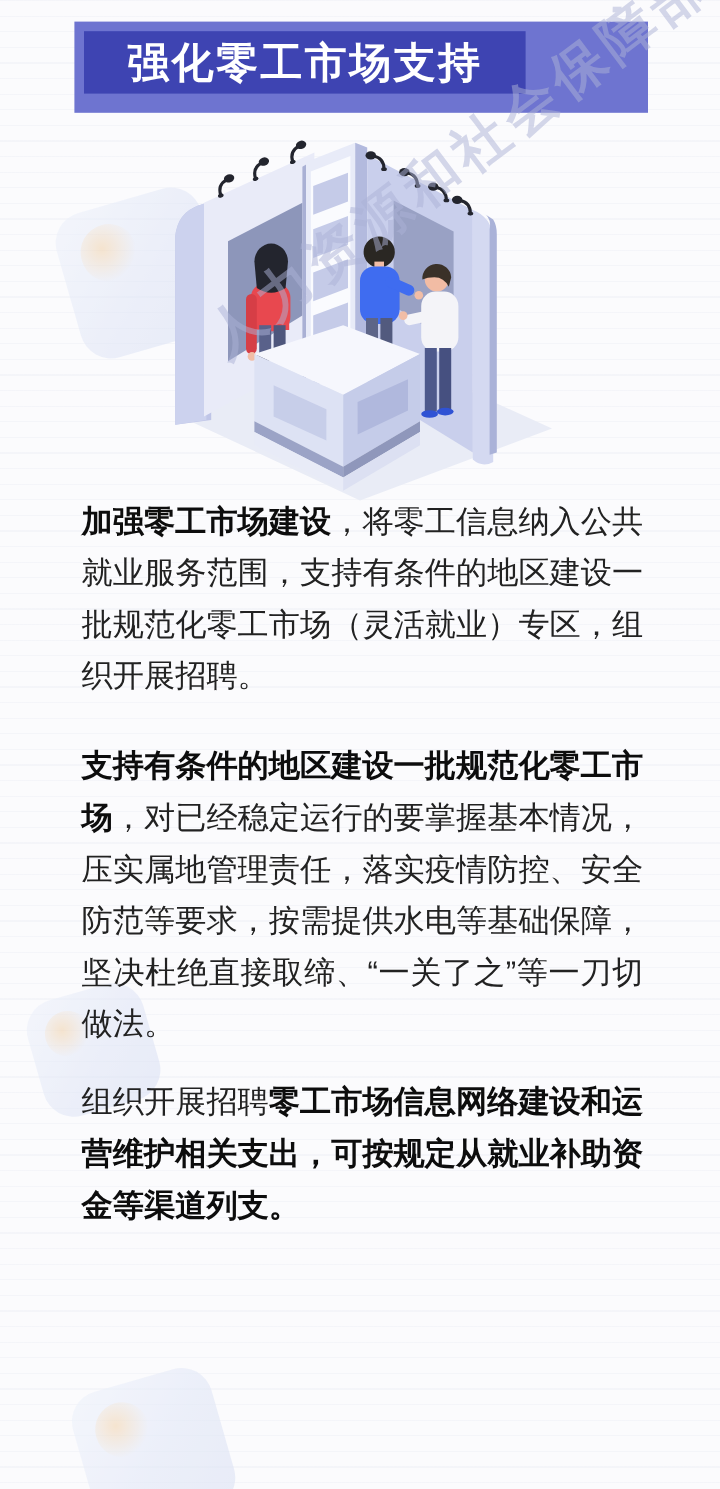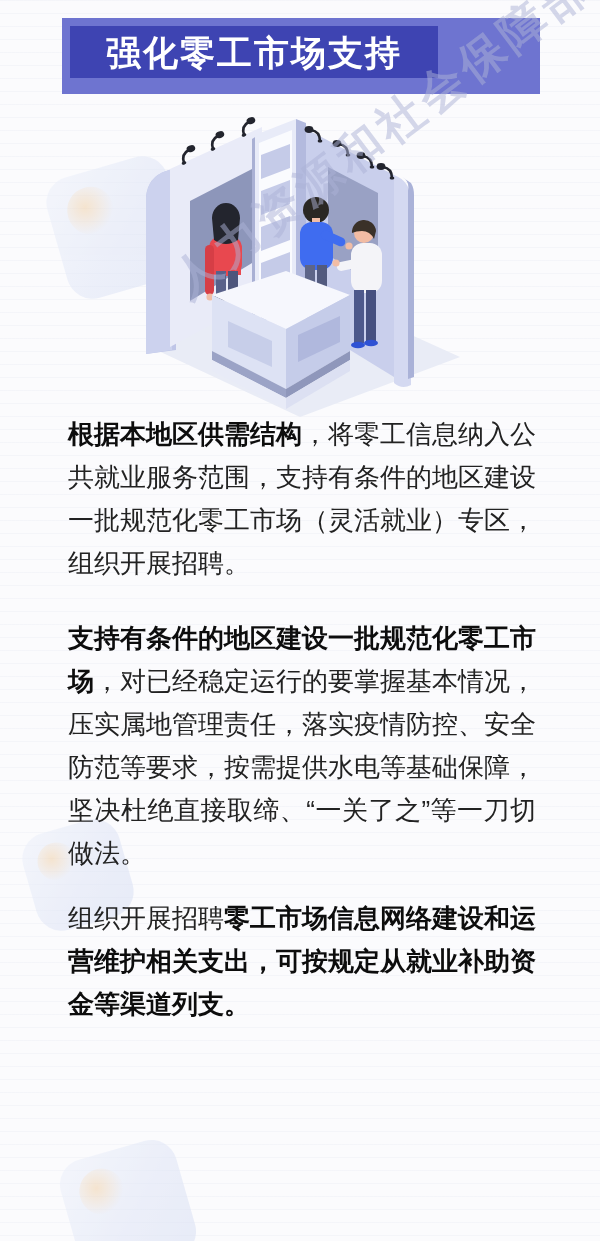--- a/index.html
+++ b/index.html
@@ -137,16 +137,16 @@
     <polygon points="228,216 272,236 272,262 228,242" fill="#c7cee9"></polygon>
     <polygon points="298,230 340,211 340,237 298,257" fill="#b0b8dd"></polygon>
     <polygon points="212,246 286,284 286,293 212,255" fill="#9ba3c6"></polygon>
     <polygon points="286,284 350,246 350,255 286,293" fill="#8f97bb"></polygon>
     <polygon points="212,255 286,293 286,304 212,266" fill="#e8ebf7"></polygon>
     <polygon points="286,293 350,255 350,266 286,304" fill="#dce0f2"></polygon>
   </g>
 </svg>
 
 <div class="content">
-  <p class="p1"><span class="b">根据本地区供需结构</span><span>，将零工信息纳入公共就业服务范围，支持有条件的地区建设一批规范化零工市场（灵活就业）专区，组织开展招聘。</span></p>
+  <p class="p1"><span class="b">加强零工市场建设</span><span>，将零工信息纳入公共就业服务范围，支持有条件的地区建设一批规范化零工市场（灵活就业）专区，组织开展招聘。</span></p>
   <p class="p2"><span class="b">支持有条件的地区建设一批规范化零工市场</span><span>，对已经稳定运行的要掌握基本情况，压实属地管理责任，落实疫情防控、安全防范等要求，按需提供水电等基础保障，坚决杜绝直接取缔、“一关了之”等一刀切做法。</span></p>
   <p class="p3"><span>组织开展招聘</span><span class="b">零工市场信息网络建设和运营维护相关支出，可按规定从就业补助资金等渠道列支。</span></p>
 </div>
 
 </body></html>

